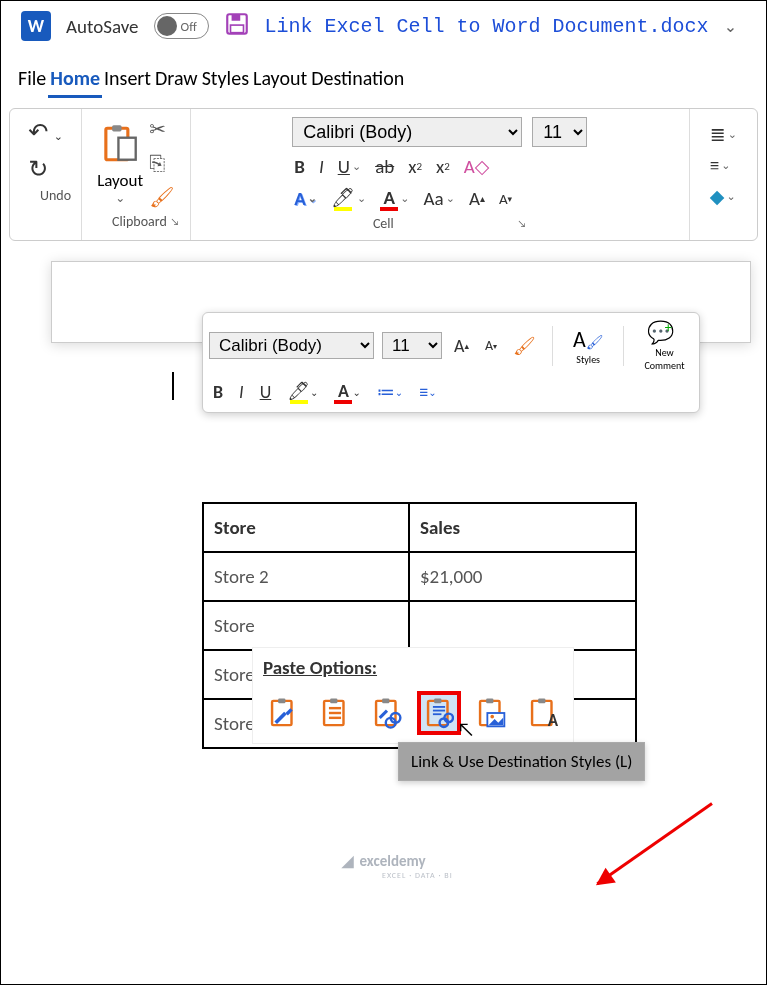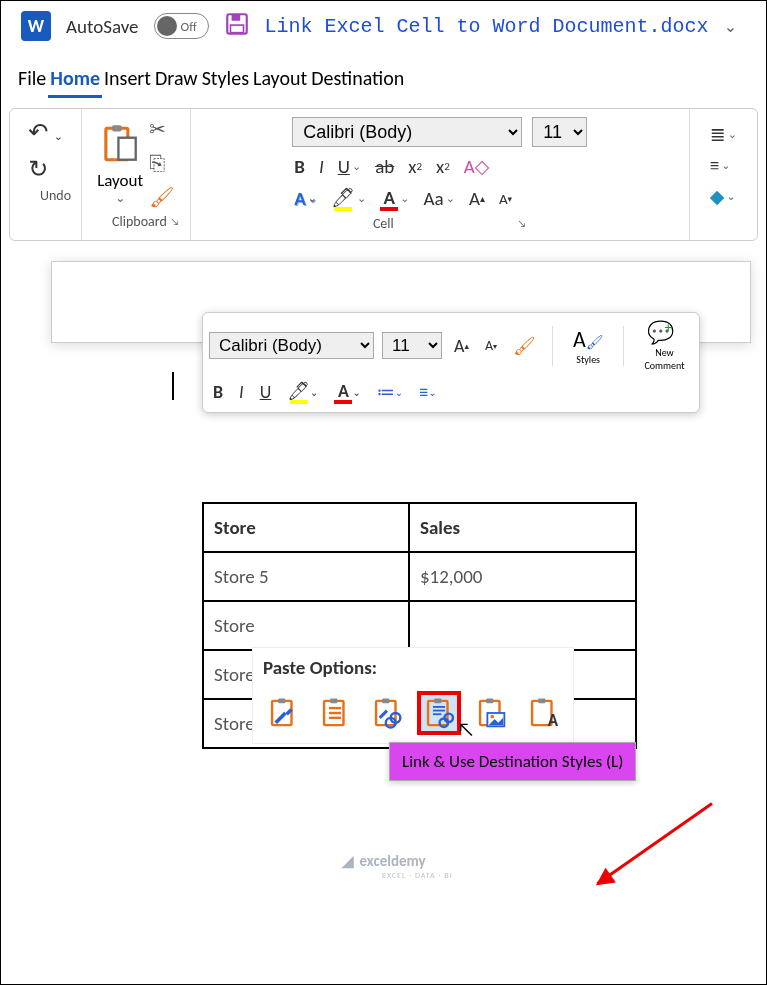--- a/index.html
+++ b/index.html
@@ -39,25 +39,25 @@
 .mini-select { border: 1px solid #aaa; padding: 2px 5px; font-size: 17px; width: 165px; }
 .mini-size { border: 1px solid #aaa; padding: 2px 5px; font-size: 17px; width: 60px; }
 .mini-btn { font-size: 18px; padding: 2px 4px; cursor: pointer; color:#333; display:inline-flex; align-items:center;}
 .mini-stack { display:flex; flex-direction:column; align-items:center; padding:0 8px;}
 .mini-stack-label { font-size:10px; }
 .cursor-mark { position:absolute; top:110px; left:120px; width:2px; height:28px; background:#000; }
 .tbl { position: absolute; top: 240px; left: 150px; border-collapse: collapse; width: 435px; }
 .tbl th, .tbl td { border: 2px solid #000; padding: 12px 10px; font-size: 19px; text-align: left; color:#555;}
 .tbl th { color:#333; font-weight:700;}
 .paste-popup { position: absolute; top: 385px; left: 200px; background: #fff; padding: 4px; border:1px solid #eee;}
-.paste-popup-title { font-size: 19px; font-weight: 600; color: #333; margin: 4px 6px 8px; }
+.paste-popup-title { font-size: 19px; font-weight: 600; color: #333; margin: 4px 6px 8px; text-decoration: underline; }
 .paste-opts { display: flex; gap: 8px; padding: 4px; }
 .paste-opt { width: 44px; height: 44px; display: flex; align-items: center; justify-content: center; cursor: pointer; }
 .paste-opt.selected { border: 4px solid #e00; background:#d0e4f5; }
-.tooltip { position: absolute; top: 480px; left: 337px; background: #d946ef; border: 1px solid #aaa; padding: 8px 12px; font-size: 17px; box-shadow: 0 2px 6px rgba(0,0,0,0.2); }
+.tooltip { position: absolute; top: 480px; left: 346px; background: #a3a3a3; border: 1px solid #aaa; padding: 8px 12px; font-size: 17px; box-shadow: 0 2px 6px rgba(0,0,0,0.2); }
 .cursor-arrow { position: absolute; top: 455px; left: 405px; font-size:20px; color:#000;}
 .red-arrow { position: absolute; top: 540px; left: 520px; width: 140px; height: 3px; background: #e00; transform: rotate(-35deg); transform-origin: right; }
 .red-arrow::before { content:""; position:absolute; left:-2px; top:-7px; border-right:18px solid #e00; border-top:9px solid transparent; border-bottom:9px solid transparent;}
 .watermark { position: absolute; top: 590px; left: 290px; font-size: 15px; color: rgba(120,130,145,0.6); font-weight:600; display:flex; align-items:center; gap:6px;}
 .watermark-sub { position:absolute; top: 608px; left: 330px; font-size:8px; color: rgba(120,130,145,0.5); letter-spacing:1px;}
 svg.clip { width: 38px; height: 44px; }
 svg.clip-sm { width: 30px; height: 34px; }
 </style>
 </head>
 <body>
@@ -225,22 +225,22 @@
     </div>
   </div>
 
   <table class="tbl">
     <tbody>
         <tr>
       <th>Store</th>
       <th>Sales</th>
     </tr>
     <tr>
-          <td>Store 5</td>
-          <td>$12,000</td>
+          <td>Store 2</td>
+          <td>$21,000</td>
         </tr>
     <tr>
           <td>Store</td>
           <td></td>
         </tr>
     <tr>
           <td>Store</td>
           <td></td>
         </tr>
     <tr>

